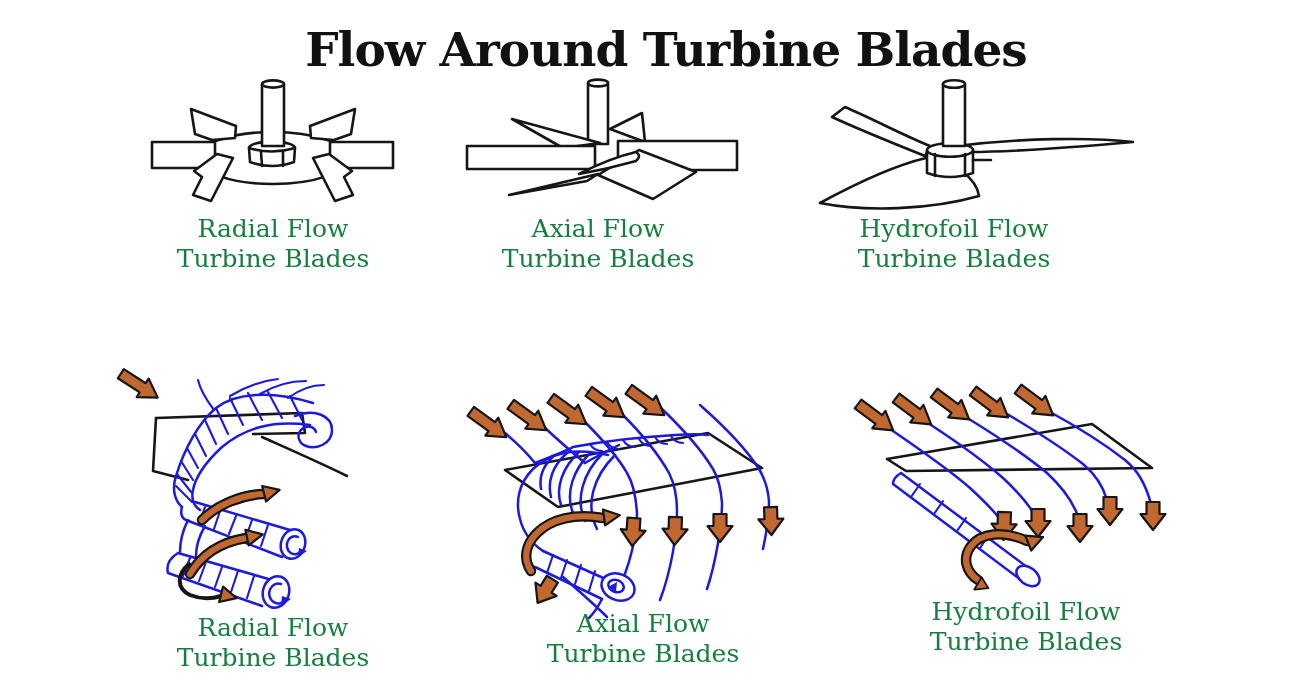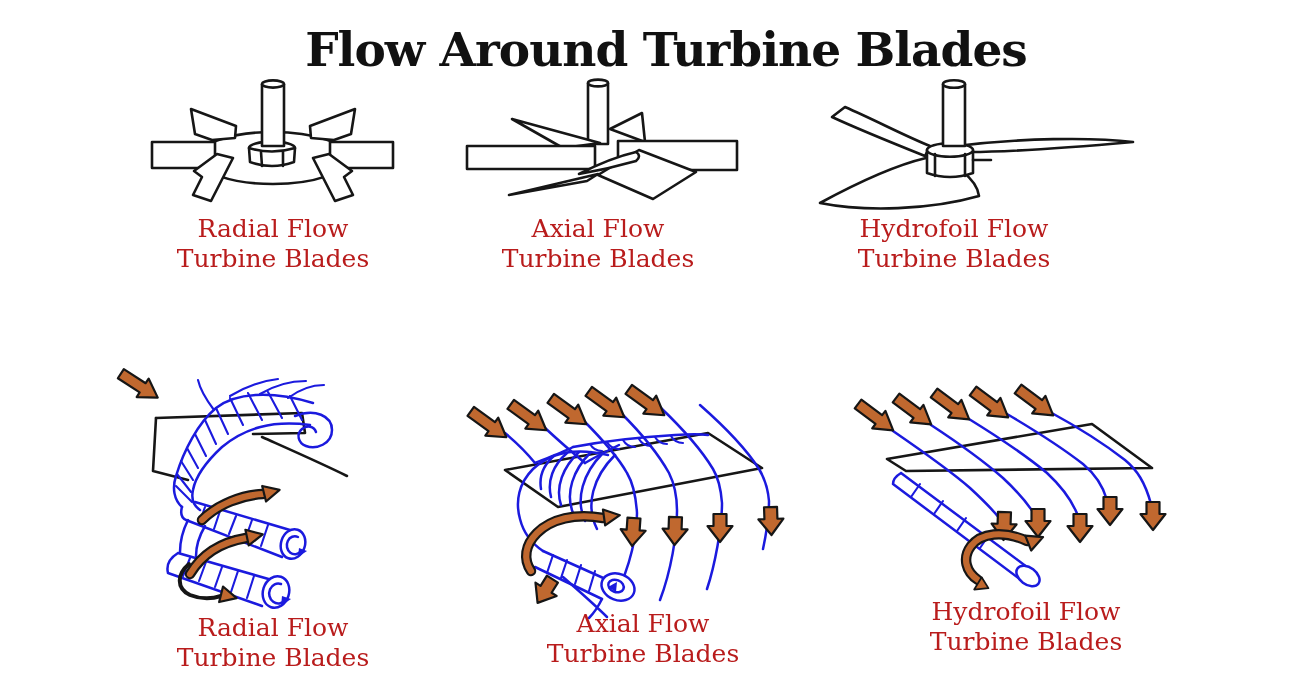--- a/index.html
+++ b/index.html
@@ -2,21 +2,21 @@
 <html style="--background: #ffffff; --ink: #111111; --blue: #1b1ade; --orange: #c0682f;"><head>
 <meta charset="utf-8">
 <style>
   html,body{margin:0;padding:0;background:#fff;}
   .canvas{position:relative;width:1300px;height:700px;background:var(--background,#fff);overflow:hidden;
           font-family:"DejaVu Serif","Liberation Serif",serif;color:var(--ink,#111);}
   .title{position:absolute;left:0;top:6px;width:1300px;text-align:center;margin:16px;
          font-size:47px;font-weight:600;letter-spacing:-1px;color:var(--ink,#111);}
   .fig{position:absolute;margin:0;padding:0;}
   .fig svg{display:block;overflow:visible;}
-  .caption{position:absolute;width:320px;text-align:center;font-size:25px;line-height:30px;color:#b91c1c;}
+  .caption{position:absolute;width:320px;text-align:center;font-size:25px;line-height:30px;color:#15803d;}
   
   .bk{stroke:#161616;fill:none;stroke-width:2.6;stroke-linejoin:round;stroke-linecap:round;}
   .bkf{fill:#fff;stroke:#161616;stroke-width:2.6;stroke-linejoin:round;}
   .bkt{stroke:#161616;fill:none;stroke-width:4;stroke-linecap:round;}
   .bl{stroke:var(--blue,#1b1ade);fill:none;stroke-width:2.5;stroke-linecap:round;stroke-linejoin:round;}
   .blt{stroke:var(--blue,#1b1ade);fill:none;stroke-width:2.1;stroke-linecap:round;}
   .blf{fill:#fff;stroke:var(--blue,#1b1ade);stroke-width:2.5;}
   .blh{fill:var(--blue,#1b1ade);stroke:none;}
   .oa{fill:var(--orange,#c0682f);stroke:#161616;stroke-width:2.2;stroke-linejoin:round;}
   .oband-b{stroke:#161616;fill:none;stroke-width:10.5;stroke-linecap:round;}

